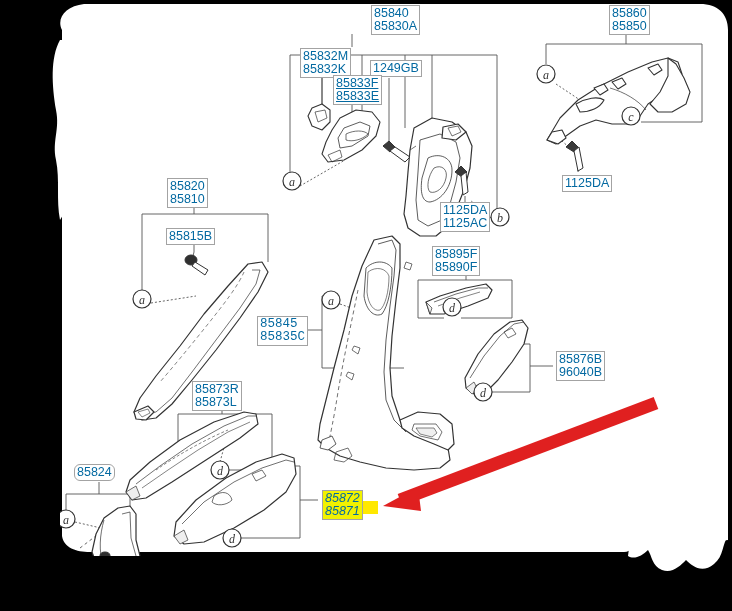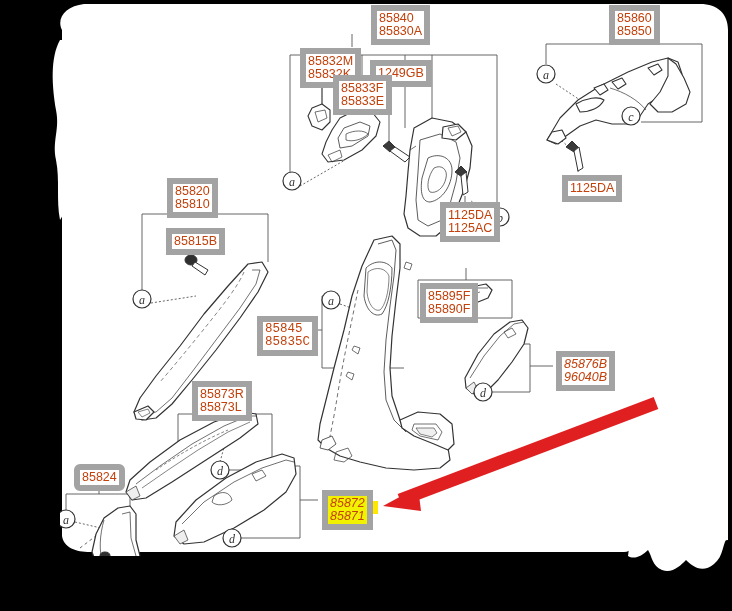--- a/index.html
+++ b/index.html
@@ -1,21 +1,21 @@
 <!DOCTYPE html>
 <html><head>
 <meta charset="utf-8">
 <style>
   html,body{margin:0;padding:0;background:#000;}
   body{width:732px;height:611px;overflow:hidden;
        font-family:"Liberation Sans", sans-serif;}
   #root{position:relative;width:732px;height:611px;background:#000;}
   #canvas{position:absolute;left:0;top:0;width:732px;height:611px;}
-  .lbl{position:absolute;border:6px solid #a3a3a3;background:#ffffff;
-       color:#c2410c;font-size:12.5px;line-height:13px;
+  .lbl{position:absolute;border:1px solid #a3a3a3;background:#ffffff;
+       color:#0369a1;font-size:12.5px;line-height:13px;
        font-family:"Liberation Sans", sans-serif;
        padding:1px 2px;white-space:nowrap;letter-spacing:0px;}
   .lbl div{display:block;}
   .lbl.hl{background:#f2f200;font-style:italic;}
   .hlbox{position:absolute;background:#ffe800;}
 </style>
 </head>
 <body>
 
 <div id="root">
@@ -331,47 +331,47 @@
         <div>85860</div>
         <div>85850</div>
       </div>
       <div class="lbl" style="left: 300px; top: 48px;">
         <div>85832M</div>
         <div>85832K</div>
       </div>
       <div class="lbl" style="left: 370px; top: 60px;">
         <div>1249GB</div>
       </div>
-      <div class="lbl" style="left: 333px; top: 75px;">
+      <div class="lbl" style="left: 333px; top: 75px; text-decoration: underline;">
         <div>85833F</div>
         <div>85833E</div>
       </div>
       <div class="lbl" style="left: 562px; top: 175px;">
         <div>1125DA</div>
       </div>
       <div class="lbl" style="left: 167px; top: 178px;">
         <div>85820</div>
         <div>85810</div>
       </div>
       <div class="lbl" style="left: 440px; top: 202px;">
         <div>1125DA</div>
         <div>1125AC</div>
       </div>
       <div class="lbl" style="left: 166px; top: 228px;">
         <div>85815B</div>
       </div>
-      <div class="lbl" style="left: 420px; top: 246px; margin-top: 37px;">
+      <div class="lbl" style="left: 432px; top: 246px;">
         <div>85895F</div>
         <div>85890F</div>
       </div>
       <div class="lbl" style="left: 257px; top: 316px; font-family: Liberation Mono, monospace;">
         <div>85845</div>
         <div>85835C</div>
       </div>
-      <div class="lbl" style="left: 556px; top: 351px; font-style: italic;">
+      <div class="lbl" style="left: 556px; top: 351px;">
         <div>85876B</div>
         <div>96040B</div>
       </div>
       <div class="lbl" style="left: 192px; top: 381px;">
         <div>85873R</div>
         <div>85873L</div>
       </div>
       <div class="lbl" style="left: 74px; top: 464px; border-radius: 6px;">
         <div>85824</div>
       </div>

